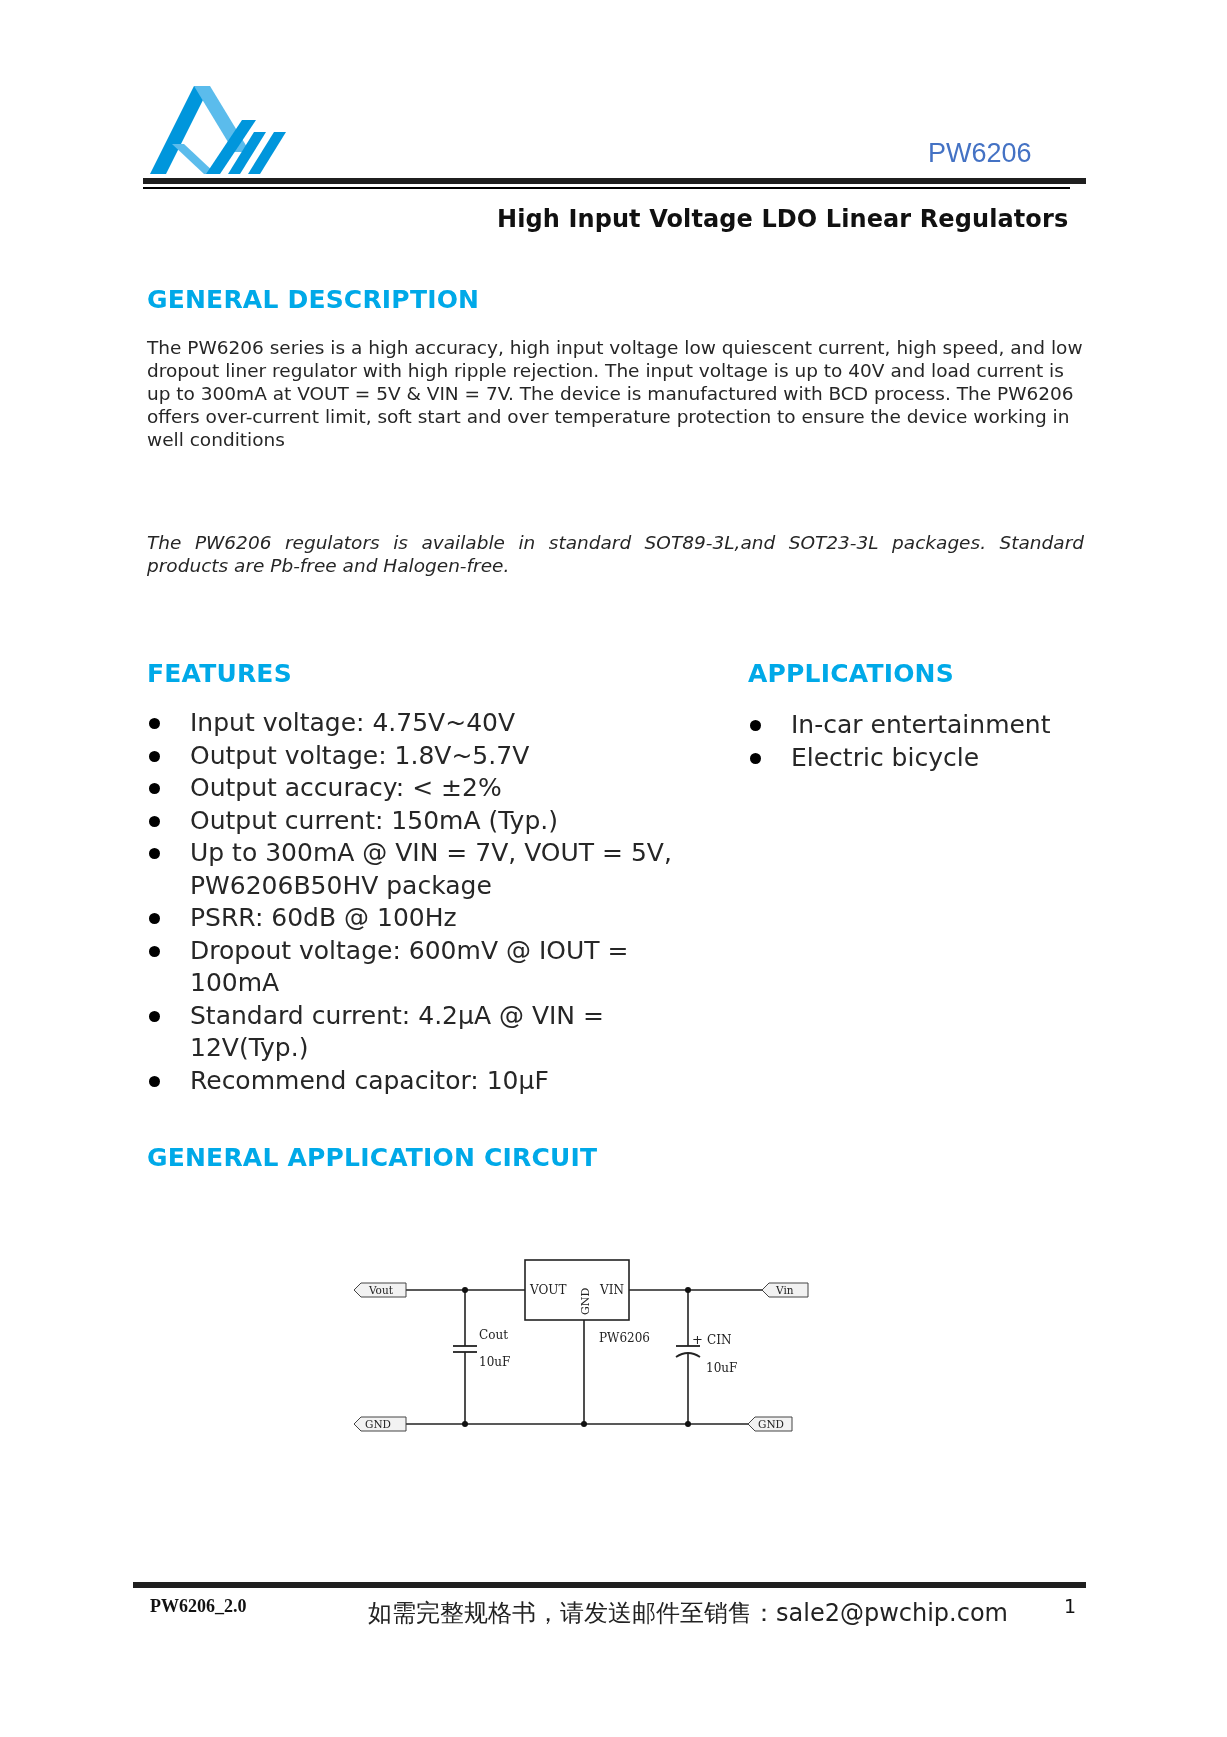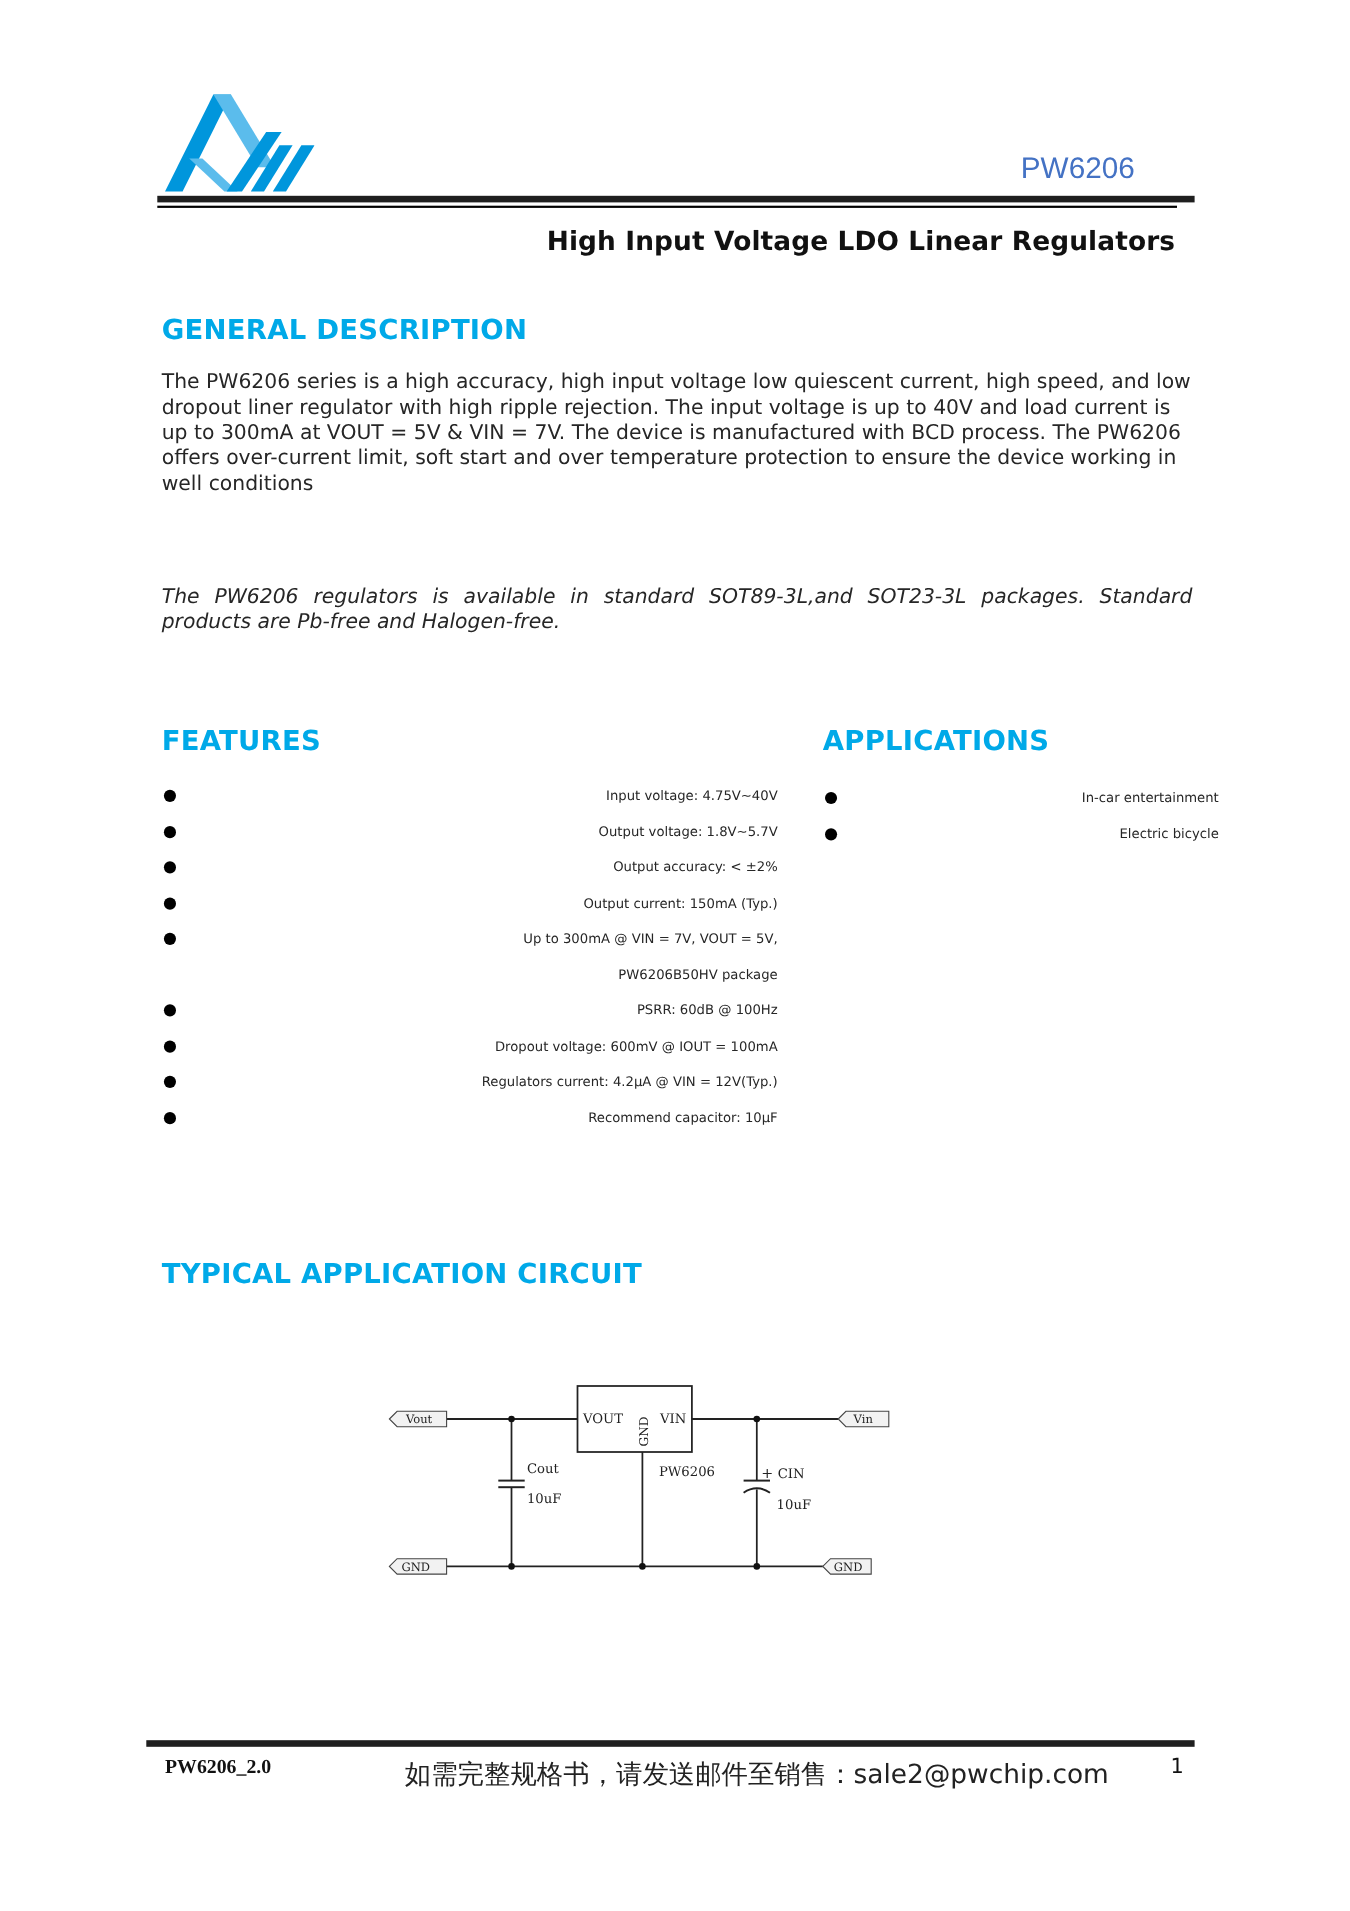--- a/index.html
+++ b/index.html
@@ -9,21 +9,21 @@
   #logo { left:150px; top:84px; width:136px; height:92px; }
   .part-no { left:928px; top:138px; font-family:"Liberation Sans", sans-serif;
              font-size:27px; color:#4472c4; }
   .rule-thick { left:143px; top:178px; width:943px; height:6px; background:#1f1f1f; }
   .rule-thin  { left:143px; top:187px; width:927px; height:2px; background:#000; }
   .doc-title { left:497px; top:205px; font-size:24px; font-weight:bold; color:#111; letter-spacing:0.1px; }
   .h2 { font-size:25px; font-weight:bold; color:#00a9e8; letter-spacing:0.2px; }
   .para { font-size:18.5px; line-height:23px; color:#262626; width:937px; }
   .para.justify { text-align:justify; text-align-last:left;font-style:italic; }
   ul.bul { list-style:none; margin:0; padding:0; }
-  ul.bul li { position:relative; padding-left:43px; font-size:12px; line-height:32.5px; color:#262626;text-align:right; }
+  ul.bul li { position:relative; padding-left:43px; font-size:25px; line-height:32.5px; color:#262626; }
   ul.bul li::before { content:""; position:absolute; left:2px; top:11px; width:11px; height:11px;
                       border-radius:50%; background:#000; }
   ul.bul li.cont::before { display:none; }
   #circuit { left:340px; top:1250px; width:490px; height:200px; }
   #circuit text { font-family:"DejaVu Serif", "Liberation Serif", serif; fill:#222; }
   .footer-rule { left:133px; top:1582px; width:953px; height:6px; background:#1f1f1f; }
   .footer-ver { left:150px; top:1596px; font-family:Liberation Serif, serif; font-size:18px; font-weight:bold; color:#111; }
   .footer-note { left:368px; top:1597px; font-size:24px; color:#222; }
   .footer-page { left:1064px; top:1595px; font-size:19px; color:#111; }
 </style>
@@ -50,31 +50,31 @@
 <div class="abs h2" style="left:147px; top:659px;">FEATURES</div>
 <ul class="abs bul" style="left:147px; top:707px; width:560px;">
   <li>Input voltage: 4.75V~40V</li>
   <li>Output voltage: 1.8V~5.7V</li>
   <li>Output accuracy: &lt; ±2%</li>
   <li>Output current: 150mA (Typ.)</li>
   <li>Up to 300mA @ VIN = 7V, VOUT = 5V,</li>
   <li class="cont">PW6206B50HV package</li>
   <li>PSRR: 60dB @ 100Hz</li>
   <li>Dropout voltage: 600mV @ IOUT = 100mA</li>
-  <li>Regulators current: 4.2μA @ VIN = 12V(Typ.)</li>
+  <li>Standard current: 4.2μA @ VIN = 12V(Typ.)</li>
   <li>Recommend capacitor: 10μF</li>
 </ul>
 
 <div class="abs h2" style="left:748px; top:659px;">APPLICATIONS</div>
 <ul class="abs bul" style="left:748px; top:709px; width:360px;">
   <li>In-car entertainment</li>
   <li>Electric bicycle</li>
 </ul>
 
-<div class="abs h2" style="left:147px; top:1143px;">TYPICAL APPLICATION CIRCUIT</div>
+<div class="abs h2" style="left:147px; top:1143px;">GENERAL APPLICATION CIRCUIT</div>
 
 <svg id="circuit" class="abs" viewBox="340 1250 490 200">
   <g stroke="#222" stroke-width="1.6" fill="none">
 
     <line x1="406" y1="1290" x2="525" y2="1290"></line>
     <line x1="629" y1="1290" x2="762" y2="1290"></line>
 
     <line x1="406" y1="1424" x2="748" y2="1424"></line>
 
     <line x1="584" y1="1320" x2="584" y2="1424"></line>

